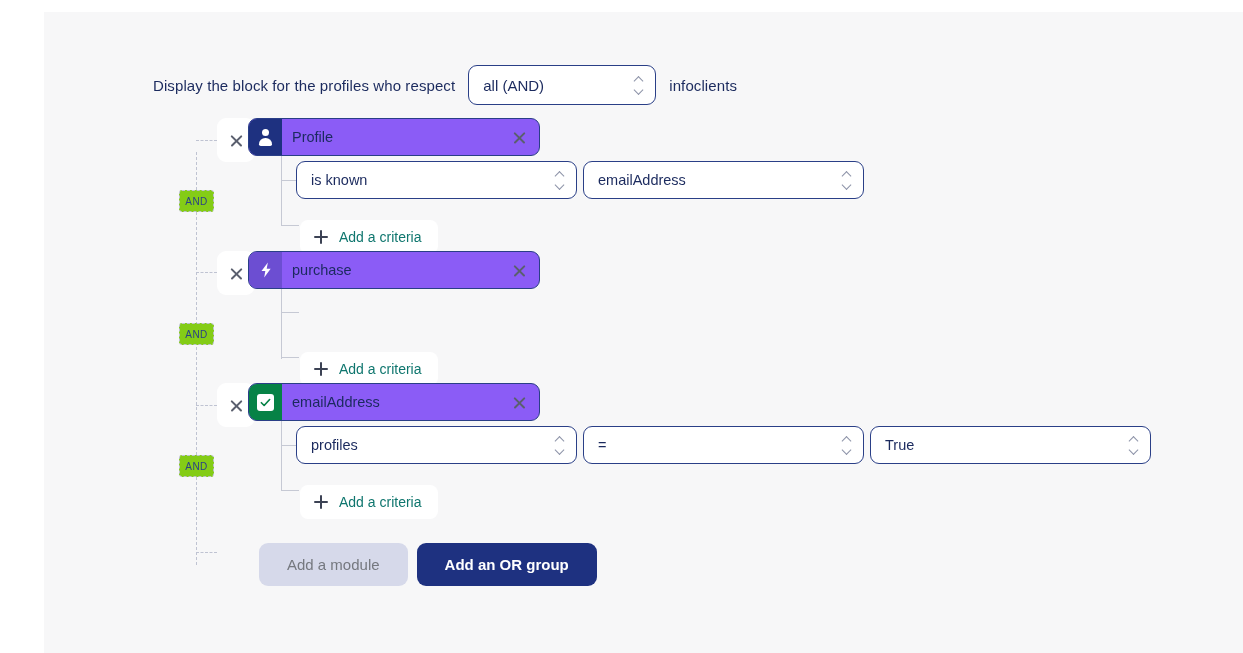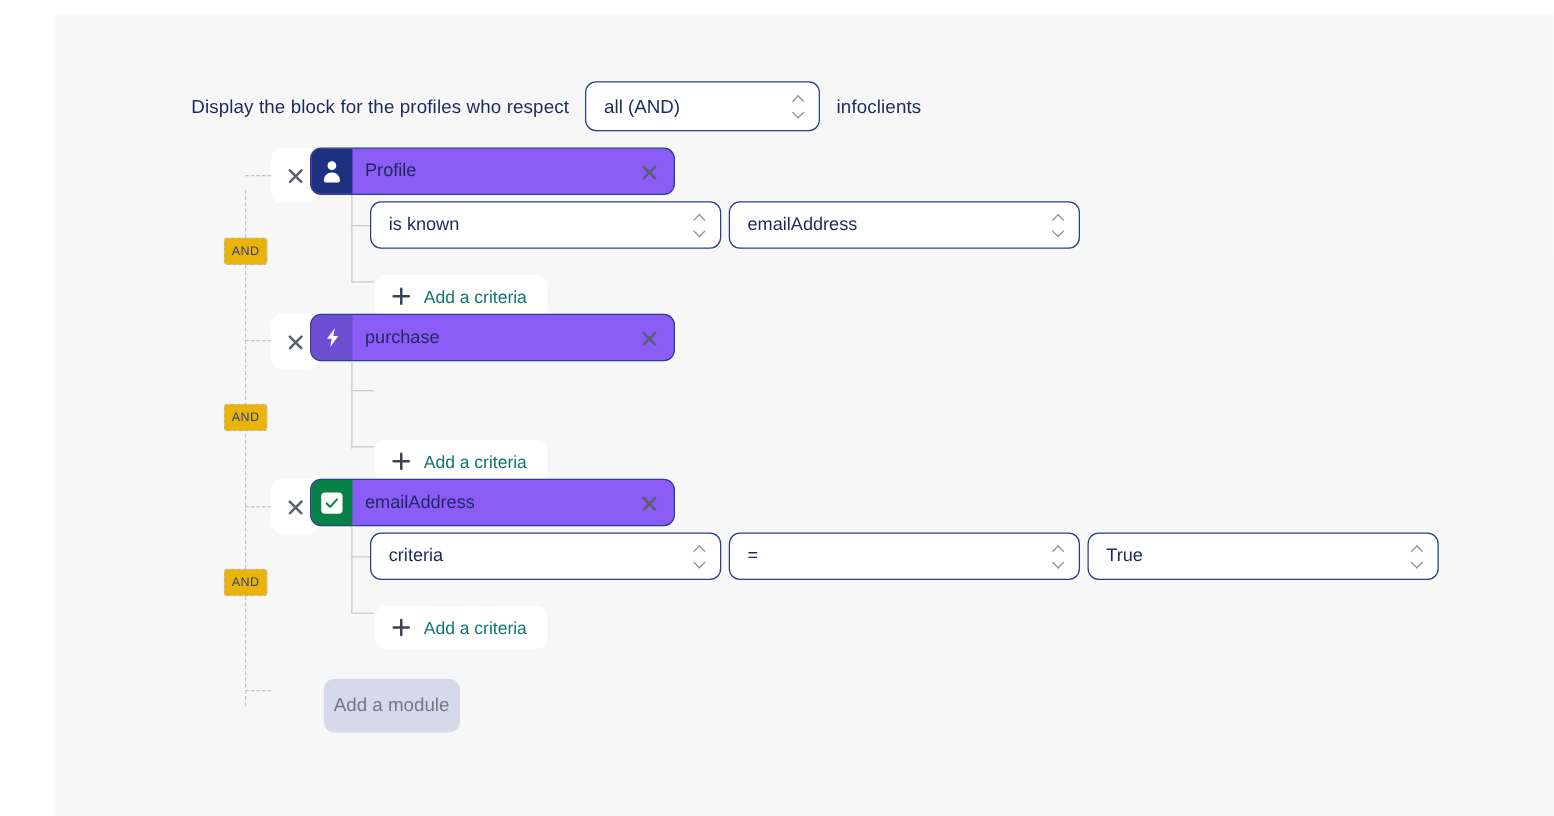--- a/index.html
+++ b/index.html
@@ -76,21 +76,21 @@
     position: absolute;
     left: 152px; height: 0;
     width: 21px;
     border-top: 1px dashed #bfc3d2;
   }
   .and-badge {
     position: absolute;
     left: 135px;
     width: 35px; height: 22px;
     border: 1px dashed #bfc3d2;
-    background: #eab308;
+    background: #84cc16;
     border-radius: 3px;
     display: flex; align-items: center; justify-content: center;
     font-size: 10px; color: #2a3f87; letter-spacing: .4px;
   }
 
   
   .group { position: absolute; left: 0; }
 
   .x-btn {
     position: absolute;
@@ -241,21 +241,21 @@
   .plus::before { left: 0; top: 6px; width: 14px; height: 1.8px; }
   .plus::after  { left: 6px; top: 0; width: 1.8px; height: 14px; }
   .add-criteria span { font-size: 14px; color: #0f766e; white-space: nowrap; }
 
   
   .footer { position: absolute; left: 215px; top: 531px; display: flex; gap: 9px; }
   .btn {
     height: 43px;
     border-radius: 9px;
     display: flex; align-items: center; justify-content: center;
-    padding: 0 8px;
+    padding: 0 28px;
     font-size: 15px;
     white-space: nowrap;
     cursor: pointer;
   }
   .btn.muted { background: #d6d9ea; color: #75787f; }
   .btn.primary { background: #1e3180; color: #ffffff; font-weight: bold; }
 </style>
 </head>
 <body>
 
@@ -381,21 +381,21 @@
           <span class="x-glyph"></span>
         </span>
       </div>
 
       <div class="crit-connector-v" style="left:237px; top:409px; height:70px;"></div>
       <div class="crit-connector-h" style="left:237px; top:433px;"></div>
       <div class="crit-connector-h" style="left:237px; top:478px;"></div>
 
       <div class="crit-row" style="left:252px; top:414px; gap:6px;">
         <div class="field w-attr">
-          <span>criteria</span>
+          <span>profiles</span>
           <span class="chev">
               <i class="up"></i>
               <i class="down"></i>
             </span>
         </div>
         <div class="field w-op">
           <span>=</span>
           <span class="chev">
               <i class="up"></i>
               <i class="down"></i>
@@ -411,16 +411,17 @@
       </div>
 
       <div class="add-criteria" style="left:256px; top:473px;">
         <span class="plus"></span>
         <span>Add a criteria</span>
       </div>
     </div>
 
     <div class="footer">
       <div class="btn muted">Add a module</div>
+      <div class="btn primary">Add an OR group</div>
     </div>
 
   </div>
 </div>
 
 </body></html>

